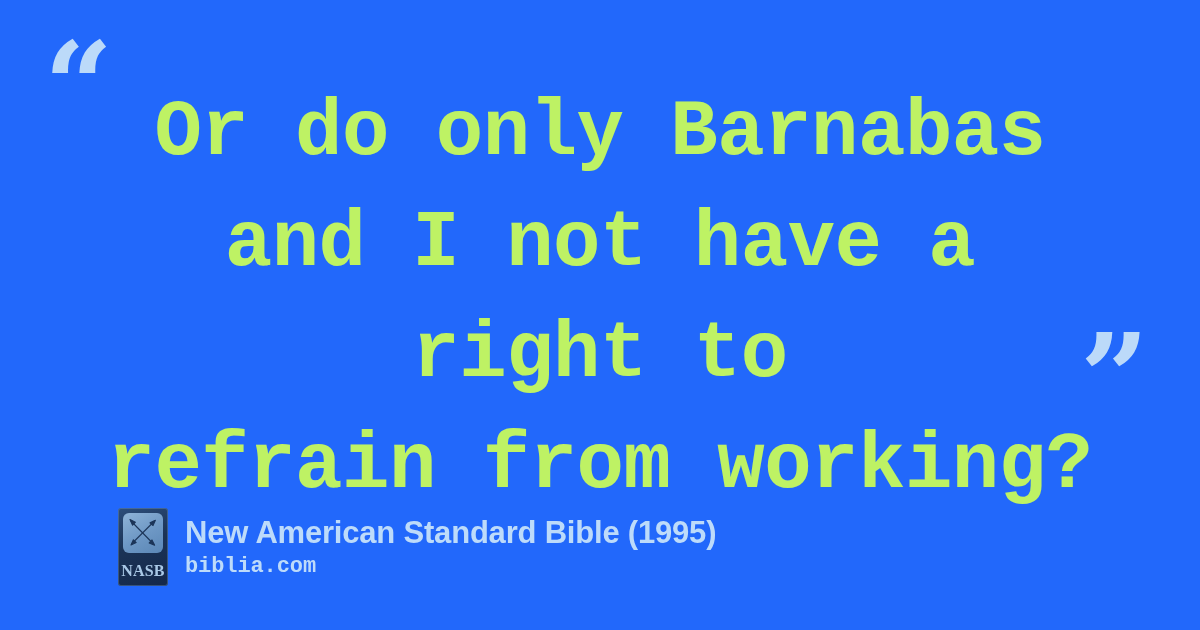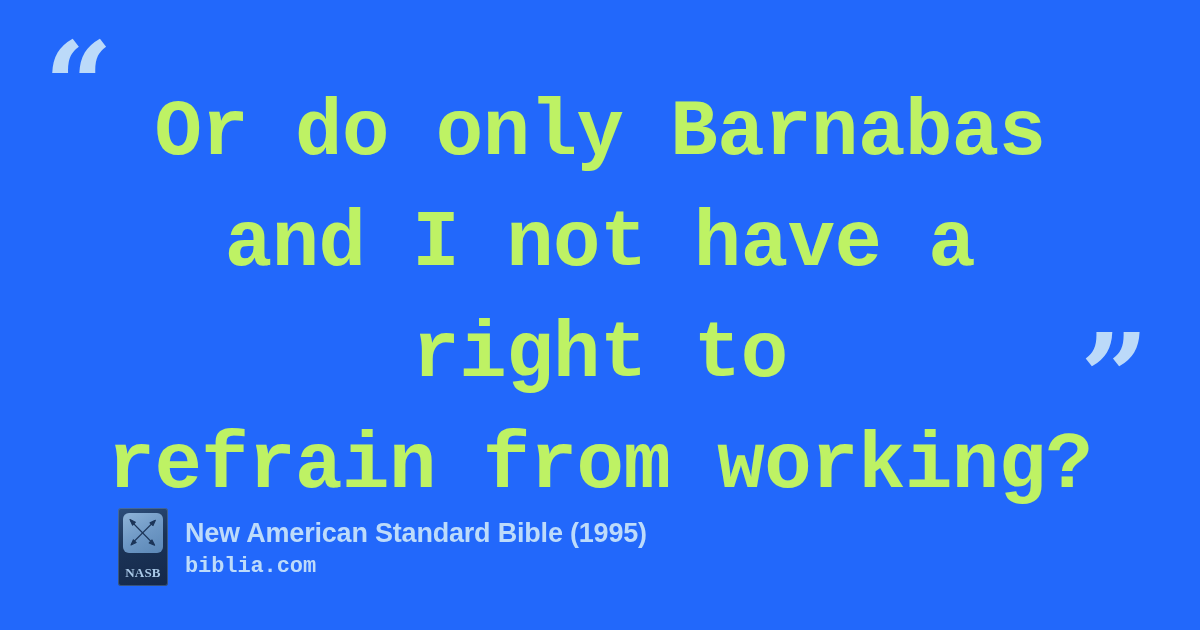--- a/index.html
+++ b/index.html
@@ -103,35 +103,35 @@
   }
   #logo-word {
     position: absolute;
     left: 0;
     right: 0;
     bottom: 7px;
     text-align: center;
     color: #a9c8e6;
     font-family: "Liberation Serif", "DejaVu Serif", serif;
     font-weight: 700;
-    font-size: 13px;
+    font-size: 16px;
     letter-spacing: 0.2px;
     line-height: 1;
   }
 
   #attribution {
     margin-left: 17px;
     padding-top: 6px;
   }
   #attribution-title {
     margin: 0;
     color: #bddbfa;
     font-family: "Liberation Sans", "DejaVu Sans", sans-serif;
     font-weight: 700;
-    font-size: 27px;
+    font-size: 31px;
     line-height: 38px;
     letter-spacing: -0.2px;
     white-space: nowrap;
   }
   #attribution-source {
     margin: 2px 0 0 0;
     color: #bddbfa;
     font-family: Liberation Mono, monospace;
     font-weight: 700;
     font-size: 22px;

